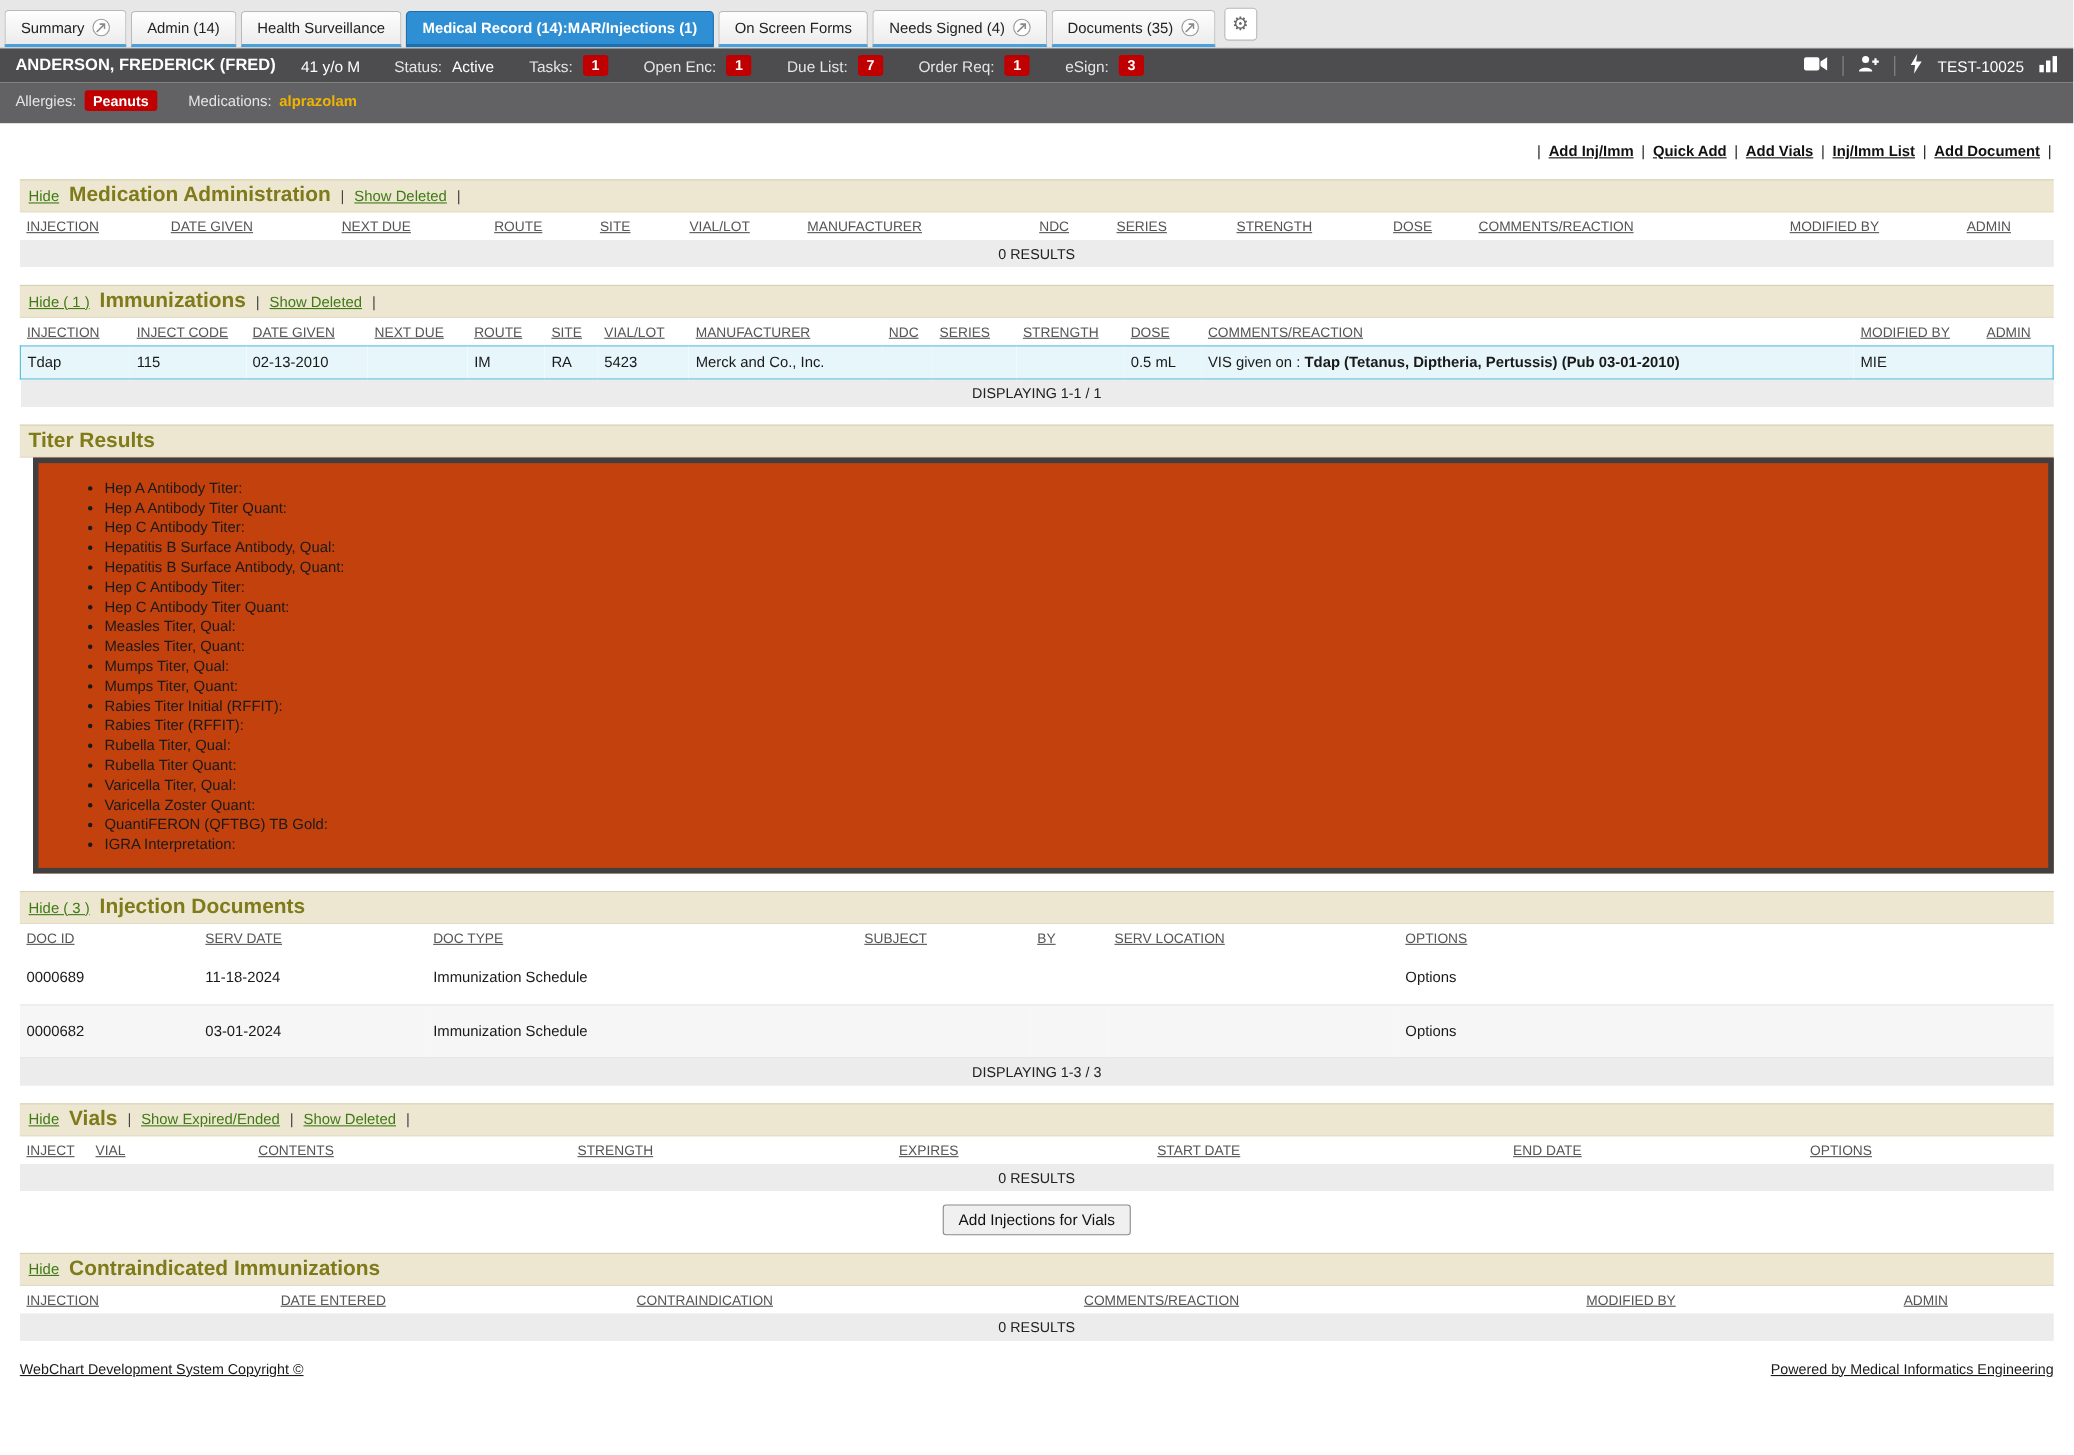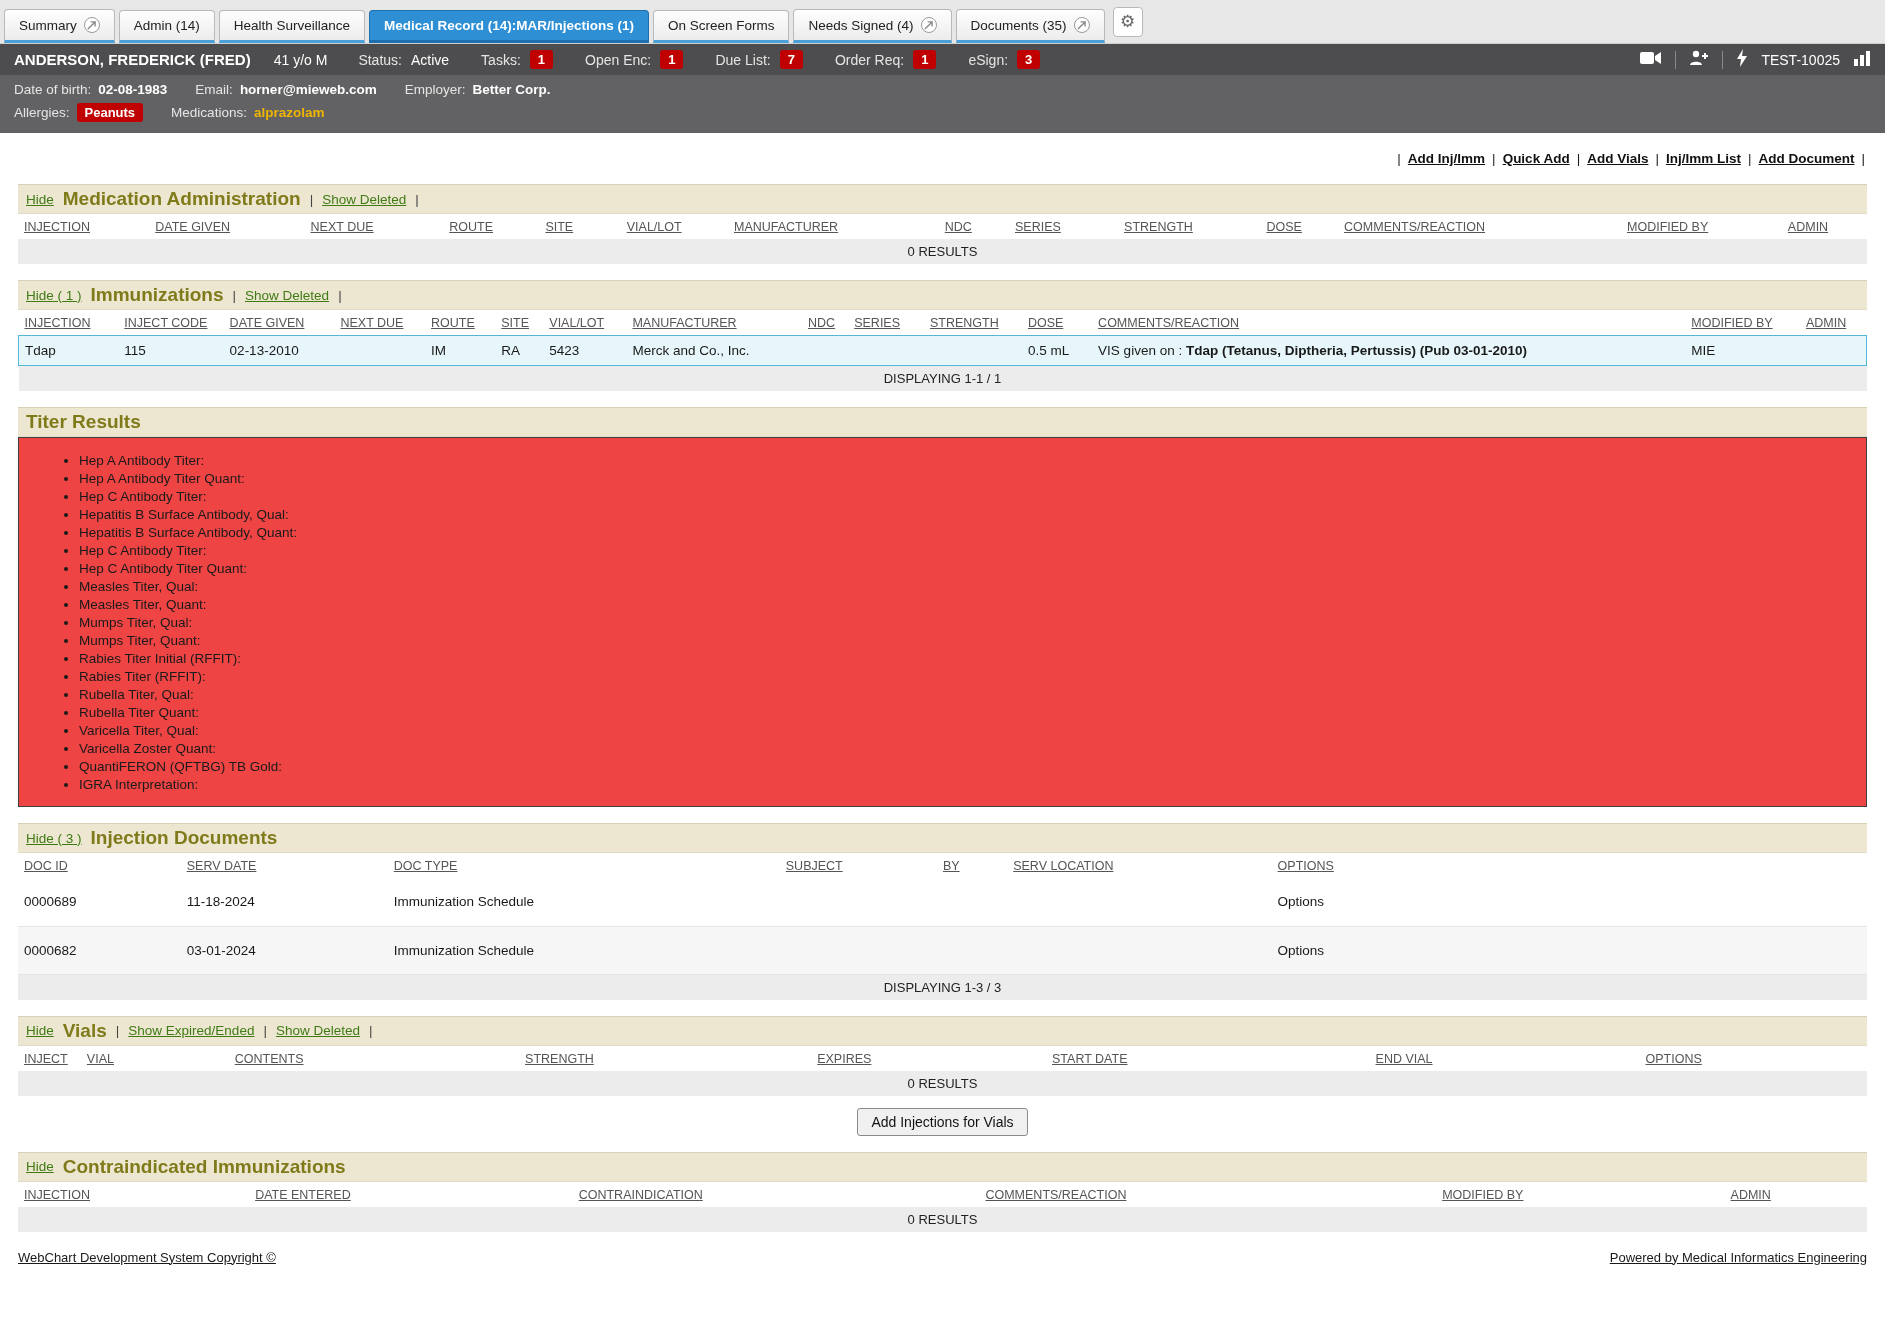--- a/index.html
+++ b/index.html
@@ -65,21 +65,21 @@
                   padding:6px 4px 5px 6px; white-space:nowrap; overflow:hidden;
                   cursor:pointer; }
   table.grid td { padding:5px 4px 5px 6px; overflow:hidden; white-space:nowrap; }
   tr.info-row td, tr.empty-row td { background:#ececec; text-align:center;
                   color:#222; padding:5px; font-size:13px; }
   tr.sel-row td { background:#e7f6fb; border-top:1px solid #54b7d8;
                   border-bottom:1px solid #54b7d8; height:30px; }
   tr.sel-row td:first-child { border-left:1px solid #54b7d8; }
   tr.sel-row td:last-child { border-right:1px solid #54b7d8; }
 
-  .titer-box { border:1px solid #404040; background:#ef4444; padding:14px 10px 12px 38px; }
+  .titer-box { border:5px solid #404040; background:#c2410c; padding:14px 10px 12px 38px;margin-left:12px; }
   .titer-box li { font-size:13.5px; line-height:18px; color:#1a1a1a;
                   list-style:disc; margin-left:22px; }
 
   .doc-row td { height:48px; border-bottom:1px solid #e5e5e5; vertical-align:middle; }
   .doc-row.alt td { background:#f6f6f6; }
 
   .btn-row { display:flex; justify-content:center; margin:12px 0 12px 0; }
   .gray-btn { background:#f0f0f0; border:1px solid #8a8a8a; border-radius:3px;
               padding:5px 13px; font-size:14px; color:#111; cursor:pointer;
               font-family:"Liberation Sans", sans-serif; }
@@ -171,30 +171,20 @@
     <span>TEST-10025</span>
     <span><svg width="18" height="16" viewBox="0 0 18 16">
           <rect x="1" y="9" width="4" height="7" fill="#fff"></rect>
           <rect x="7" y="5" width="4" height="11" fill="#fff"></rect>
           <rect x="13" y="1" width="4" height="15" fill="#fff"></rect>
         </svg></span>
   </span>
 </div>
 
 <div class="pt2">
-  <div class="prow">
-    <span class="lbl">Date of birth:</span>
-    <span class="val">02-08-1983</span>
-    <span class="gap"></span>
-    <span class="lbl">Email:</span>
-    <span class="val">horner@mieweb.com</span>
-    <span class="gap"></span>
-    <span class="lbl">Employer:</span>
-    <span class="val">Better Corp.</span>
-  </div>
   <div class="prow">
     <span class="lbl">Allergies:</span>
     <span class="badge">Peanuts</span>
     <span class="gap"></span>
     <span class="lbl">Medications:</span>
     <span class="meds">alprazolam</span>
   </div>
 </div>
 
 <div class="content">
@@ -428,21 +418,21 @@
         <col style="width:12.3%">
       </colgroup>
     <thead>
         <tr>
       <th>INJECT</th>
       <th>VIAL</th>
       <th>CONTENTS</th>
       <th>STRENGTH</th>
       <th>EXPIRES</th>
       <th>START DATE</th>
-      <th>END VIAL</th>
+      <th>END DATE</th>
       <th>OPTIONS</th>
     </tr>
       </thead>
     <tbody>
       <tr class="empty-row">
         <td colspan="8">0 RESULTS</td>
       </tr>
     </tbody>
   </table>
   <div class="btn-row">

